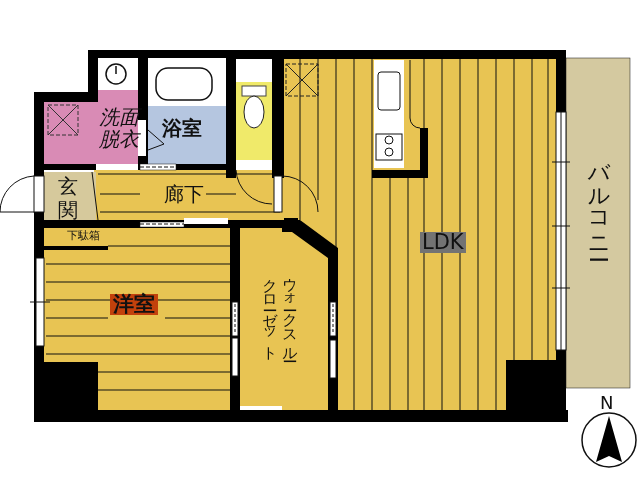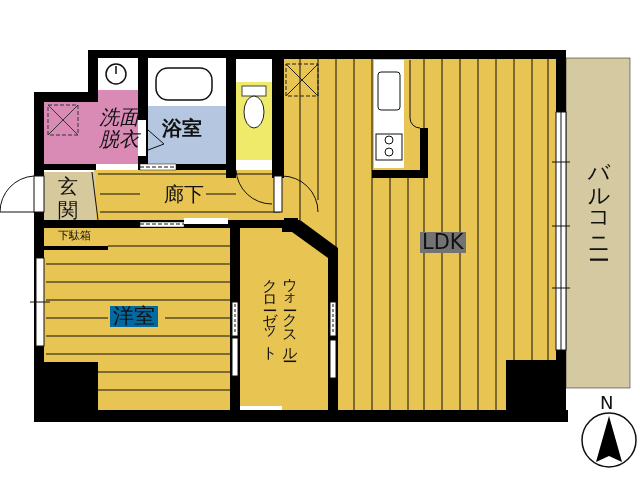--- a/index.html
+++ b/index.html
@@ -169,23 +169,23 @@
 
 <div class="lbl" style="left:99px;top:106px;font-size:20px;line-height:22px;text-align:left;font-style:italic;">
   <div>洗面</div>
   <div>脱衣</div>
 </div>
 <div class="lbl" style="left:162px;top:118px;font-size:20px;font-weight:bold;">浴室</div>
 <div class="lbl" style="left:58px;top:174px;font-size:20px;line-height:24px;">
   <div>玄</div>
   <div>関</div>
 </div>
-<div class="lbl" style="left:58px;top:230px;font-size:11px;">下駄箱</div>
+<div class="lbl" style="left:67px;top:230px;font-size:11px;">下駄箱</div>
 <div class="lbl" style="left:146px;top:184px;font-size:20px;background:#e8c453;padding:0 2px;margin-left:16px;">廊下</div>
-<div class="lbl" style="left:110px;top:306px;font-size:21px;background:#0369a1;padding:0 3px;">洋室</div>
+<div class="lbl" style="left:110px;top:294px;font-size:21px;background:#c2410c;padding:0 3px;font-weight:bold;">洋室</div>
 <div class="lbl" style="left:260px;top:268px;font-size:15px;writing-mode:vertical-rl;line-height:20px;">
   <span>ウォークスルー</span><br>
   <span>クローゼット</span>
 </div>
 <div class="lbl" style="left:420px;top:232px;font-size:21px;background:#737373;padding:0 2px;">LDK</div>
 <div class="lbl" style="left:588px;top:148px;font-size:22px;writing-mode:vertical-rl;">バルコニー</div>
 <div class="lbl" style="left:600px;top:394px;font-size:18px;">N</div>
 <div class="abs" style="left:582px;top:413px;width:54px;height:54px;"></div>
 
 </body></html>

